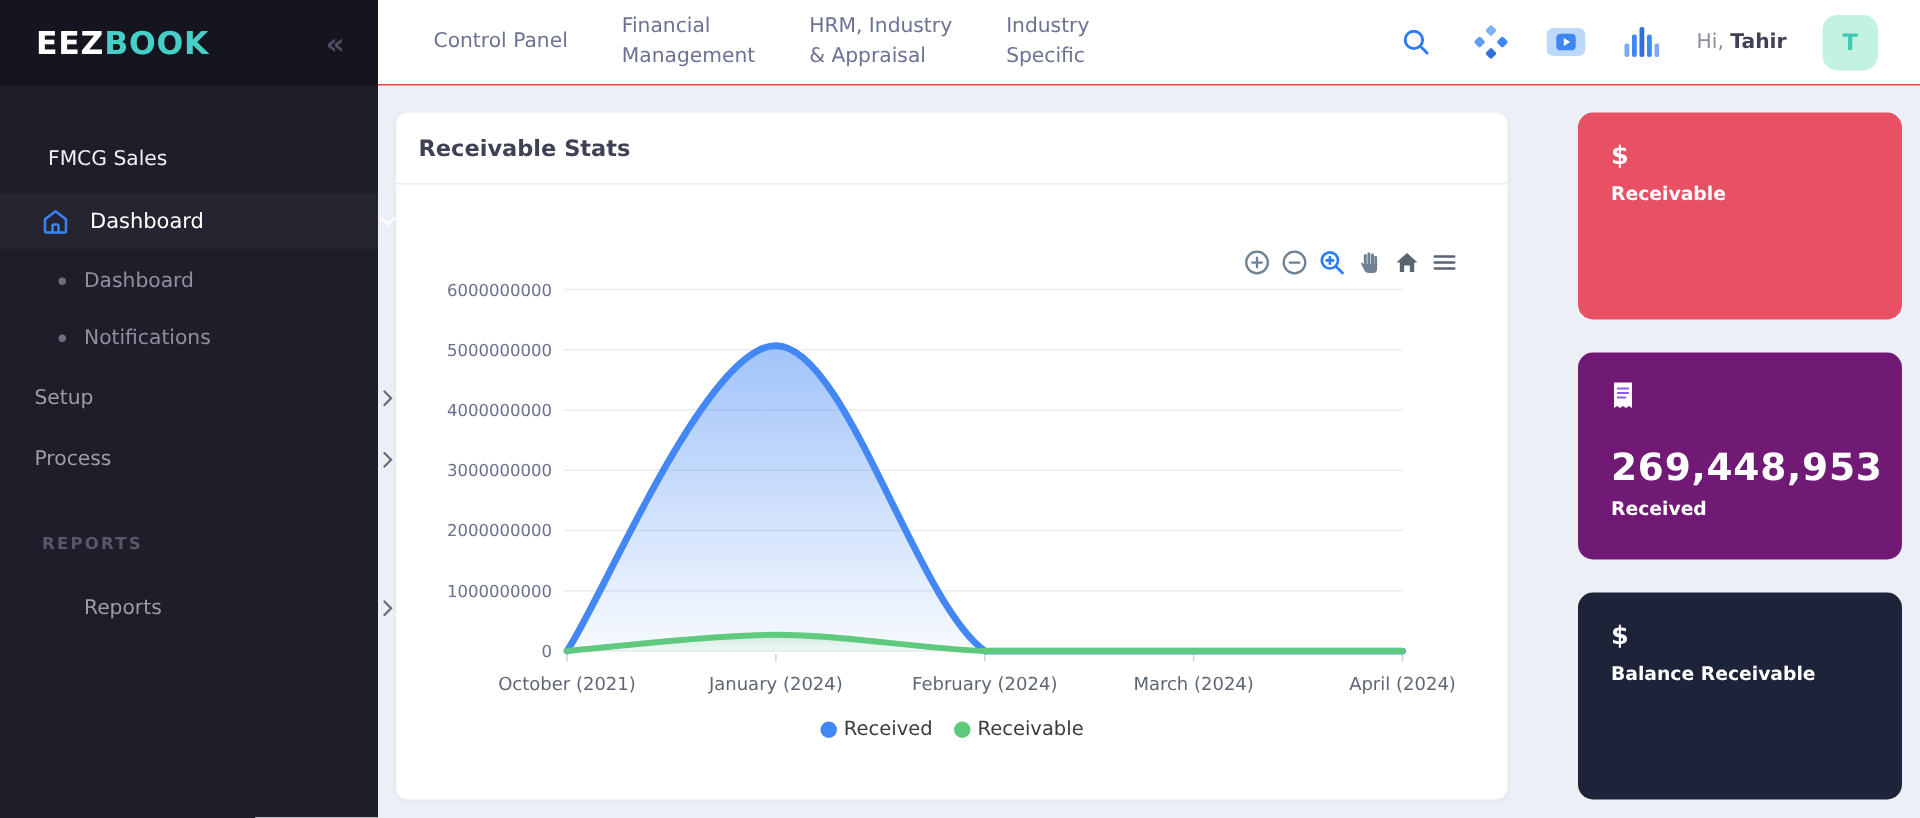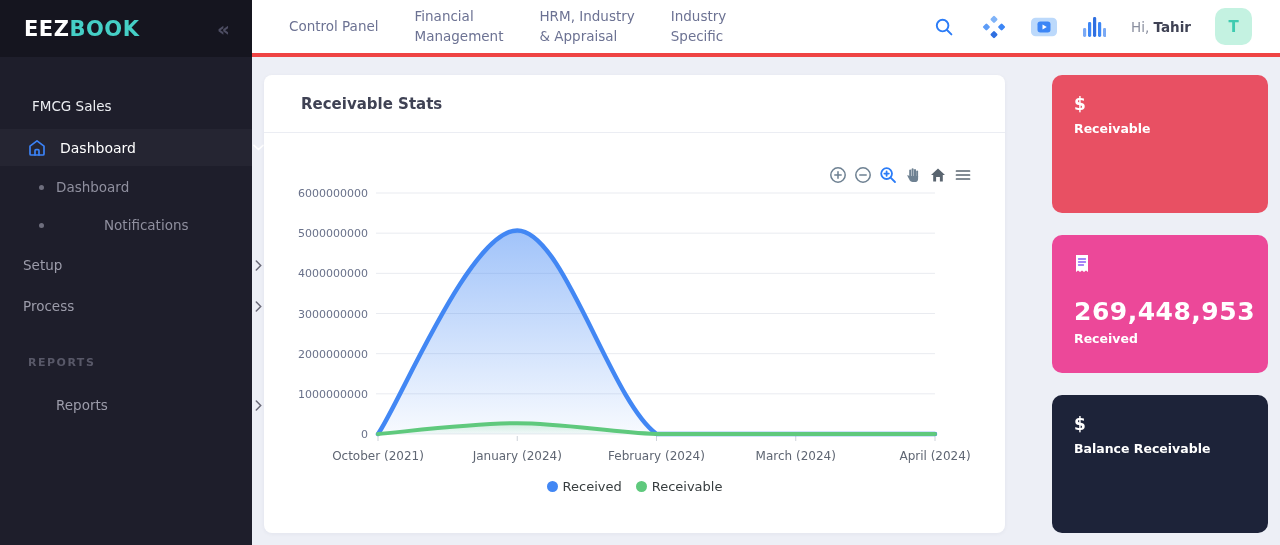--- a/index.html
+++ b/index.html
@@ -18,40 +18,40 @@
   .side-row { position:absolute; left:0; width:288px; display:flex; align-items:center; cursor:pointer; }
   .fmcg { top:94px; height:24px; padding-left:32px; color:#eceef2; font-size:13.5px; font-weight:500; }
   .mi-parent { top:129px; height:37px; padding-left:27px; background:rgba(255,255,255,.035); }
   .mi-parent .home-ic { width:20px; height:20px; }
   .mi-parent .lbl { color:#ffffff; font-size:14px; font-weight:500; margin-left:13px; }
   .mi-parent .chev { margin-left:auto; margin-right:24px; }
   .sub { font-size:13.5px; color:#8f8f9e; height:24px; }
   .sub .dot { width:5px; height:5px; border-radius:50%; background:#6e6e7d; margin:0 12px 0 39px; }
   .sub2 { padding-left:23px; font-size:13.5px; color:#9c9caa; height:24px; }
   .sub2 .chev, .rep-item .chev { margin-left:auto; margin-right:26px; }
-  .d-sub { top:175px; } .d-notif { top:213px;gap:48px; } .d-setup { top:253px; } .d-process { top:294px; }
+  .d-sub { top:175px; } .d-notif { top:213px; } .d-setup { top:253px; } .d-process { top:294px; }
   .rep-head { top:356px; padding-left:28px; color:#585868; font-size:11px; letter-spacing:1.5px; font-weight:bold; cursor:default; }
   .rep-item { top:393px; padding-left:56px; color:#9c9caa; font-size:13.5px; height:24px; }
 
   
   .topbar { position:absolute; left:252px; top:0; width:1028px; height:57px; background:#ffffff;
-    border-bottom:4px solid #ef4444; display:flex; align-items:center; }
+    border-bottom:1px solid #ef4444; display:flex; align-items:center; }
   .nav { display:flex; align-items:center; gap:36px; padding-left:37px; }
   .nav-item { color:#6c7293; font-size:13.5px; line-height:1.45; cursor:pointer; white-space:nowrap; }
   .top-right { margin-left:auto; display:flex; align-items:center; gap:24px; padding-right:28px; }
   .tico { width:26px; height:26px; display:flex; align-items:center; justify-content:center; cursor:pointer; }
   .greet { font-size:13.5px; color:#8a8f9f; cursor:default; white-space:nowrap; }
   .greet b { color:#3f4254; }
   .avatar { width:37px; height:37px; border-radius:10px; background:#c4f2e1; color:#3ecbb0;
     font-weight:bold; font-size:15px; display:flex; align-items:center; justify-content:center; cursor:pointer; }
 
   
   .chart-card { position:absolute; left:264px; top:75px; width:741px; height:458px; background:#fff;
     border-radius:8px; box-shadow:0 1px 4px rgba(40,40,80,.05); }
-  .card-head { height:58px; display:flex; align-items:center; padding-left:37px;
+  .card-head { height:48px; display:flex; align-items:center; padding-left:15px;
     border-bottom:1px solid #ebedf3; }
   .card-title { font-size:15px; font-weight:600; color:#3f4254; }
   .chart-toolbar { position:absolute; top:90px; right:32px; display:flex; align-items:center; gap:5px; }
   .chart-toolbar .tbico { width:20px; height:20px; display:flex; align-items:center; justify-content:center; cursor:pointer; }
   .chart-svg { position:absolute; left:0; top:66px; }
   .legend { position:absolute; left:0; top:404px; width:741px; display:flex; justify-content:center;
     align-items:center; gap:14px; }
   .legend-item { display:flex; align-items:center; gap:5px; font-size:13px; color:#373d3f; cursor:pointer; }
   .legend-dot { width:11px; height:11px; border-radius:50%; }
 
@@ -266,21 +266,21 @@
         <span class="legend-dot" style="background: rgb(95, 201, 125);"></span>
         <span>Receivable</span>
       </div>
     </div>
   </div>
 
   <div class="stat-card sc1" style="background: rgb(232, 80, 99);">
     <div class="stat-ic">$</div>
     <div class="stat-lbl">Receivable</div>
   </div>
-  <div class="stat-card sc2" style="background: #ec4899;">
+  <div class="stat-card sc2" style="background: #701a75;">
     <div class="stat-ic">
       <svg width="16" height="20" viewBox="0 0 16 20">
           <path d="M2 1 H14 V18 L12 16.6 L10 18 L8 16.6 L6 18 L4 16.6 L2 18 Z" fill="#ffffff"></path>
           <path d="M4.5 5 H11.5 M4.5 8 H11.5 M4.5 11 H9.5" stroke="#8a5cf5" stroke-width="1.3" stroke-linecap="round"></path>
         </svg>
     </div>
     <div class="stat-num">269,448,953</div>
     <div class="stat-lbl">Received</div>
   </div>
   <div class="stat-card sc3" style="background: rgb(29, 35, 57);">

